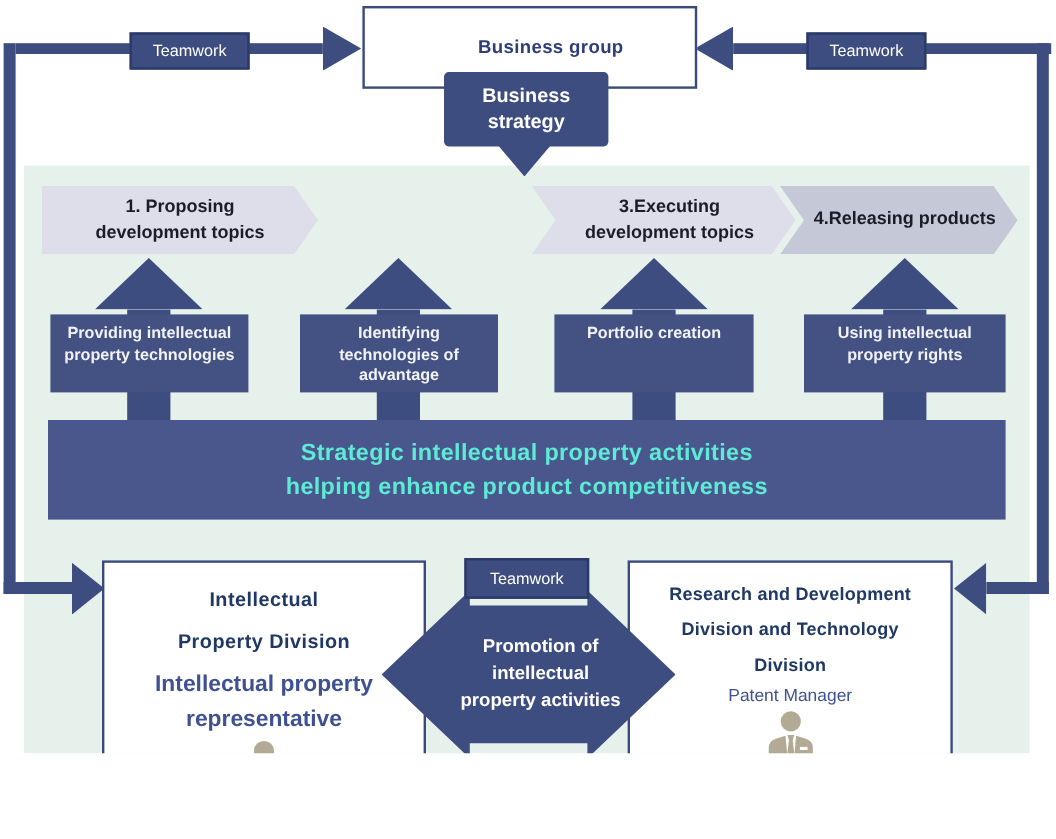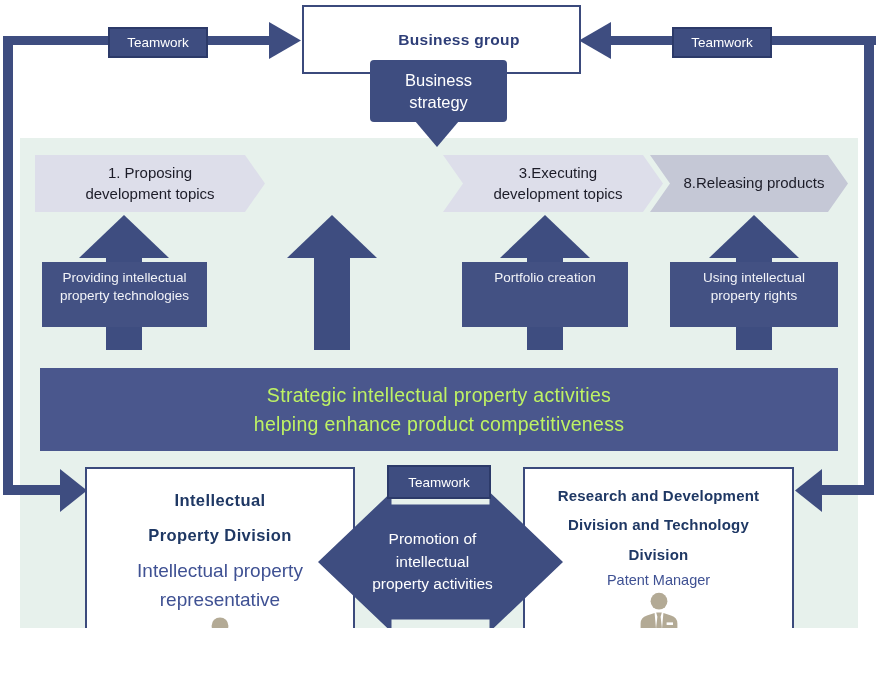--- a/index.html
+++ b/index.html
@@ -1,19 +1,19 @@
 <!DOCTYPE html>
 <html style="--dark-blue: #3e4d80; --banner-blue: #4a578d; --label-blue: #435183; --green-bg: #e7f1ec; --chevron-light: #dddeea; --chevron-dark: #c5c8d6; --heading-navy: #1f3864; --subtext-blue: #3f5193; --person-tan: #b3aa95;"><head>
 <meta charset="utf-8">
 <style>
   html,body{margin:0;padding:0;}
   body{background:#fff;font-family:"Liberation Sans",sans-serif;}
   #stage{position:relative;width:880px;height:628px;background:#ffffff;overflow:hidden;}
   .abs{position:absolute;}
-  .pre{white-space:pre-line;}
+  .pre{white-space:pre-line;font-weight:bold;}
   .flexc{display:flex;align-items:center;justify-content:center;text-align:center;}
 
   
   :root{
     --dark-blue:#3e4d80; --banner-blue:#4a578d; --label-blue:#435183;
     --green-bg:#e7f1ec; --chevron-light:#dddeea; --chevron-dark:#c5c8d6;
     --heading-navy:#1f3864; --subtext-blue:#3f5193; --person-tan:#b3aa95;
     --badge-border:#2c3a69; --box-border:#3b4a7c; --chevron-text:#1c1c28;
   }
 
@@ -40,31 +40,31 @@
   .chev-light{background:var(--chevron-light);}
   .chev-dark{background:var(--chevron-dark);}
   .clip-first{clip-path:polygon(0 0,calc(100% - 20px) 0,100% 50%,calc(100% - 20px) 100%,0 100%);}
   .clip-mid{clip-path:polygon(0 0,calc(100% - 20px) 0,100% 50%,calc(100% - 20px) 100%,0 100%,20px 50%);padding-left:10px;}
 
   .shaft-up{top:258px;width:36px;height:92px;background:var(--dark-blue);z-index:3;}
   .arrhead-up{top:215px;width:90px;height:43px;z-index:3;}
   .act-box{top:262px;height:65px;background:var(--label-blue);color:#f2f3f8;font-size:13.5px;line-height:1.3;
            z-index:4;display:flex;justify-content:center;text-align:center;padding-top:7px;box-sizing:border-box;}
 
-  .banner{left:40px;top:368px;width:798px;height:83px;background:var(--banner-blue);z-index:4;
-          color:#bef264;font-size:19.5px;line-height:1.45;letter-spacing:.3px;}
+  .banner{left:40px;top:350px;width:798px;height:83px;background:var(--banner-blue);z-index:4;
+          color:#5eead4;font-size:19.5px;line-height:1.45;letter-spacing:.3px;}
 
   .div-box{top:467px;height:195px;background:#fff;border:2px solid var(--box-border);z-index:5;
            display:flex;flex-direction:column;align-items:center;box-sizing:border-box;}
   .div-title{font-weight:bold;color:var(--heading-navy);text-align:center;}
   .div-sub{color:var(--subtext-blue);text-align:center;}
 
   .dbl-arrow{left:318px;top:492px;width:245px;height:140px;background:var(--dark-blue);z-index:5;
              clip-path:polygon(0% 50%,30% 0%,30% 9%,70% 9%,70% 0%,100% 50%,70% 100%,70% 91%,30% 91%,30% 100%);}
-  .dbl-label{left:310px;top:492px;width:245px;height:140px;z-index:6;color:#fff;font-size:15.5px;line-height:1.45;}
+  .dbl-label{left:328px;top:492px;width:245px;height:140px;z-index:6;color:#fff;font-size:15.5px;line-height:1.45;}
 </style>
 </head>
 <body>
 
 <div id="stage">
 
   <div class="abs panel"></div>
 
   <div class="abs line" style="left:3px;top:36px;width:10px;height:459px;"></div>
   <div class="abs line" style="left:3px;top:485px;width:59px;height:10px;"></div>
@@ -98,35 +98,40 @@
 
   <div class="abs chev chev-light clip-first flexc pre" style="left:35px;width:230px;">
     <span class="pre">1. Proposing
 development topics</span>
   </div>
   <div class="abs chev chev-light clip-mid flexc pre" style="left:443px;width:210px;">
     <span class="pre">3.Executing
 development topics</span>
   </div>
   <div class="abs chev chev-dark clip-mid flexc pre" style="left:650px;width:188px;">
-    <span class="pre">8.Releasing products</span>
+    <span class="pre">4.Releasing products</span>
   </div>
 
   <div class="abs head-up arrhead-up" style="left:79px;"></div>
   <div class="abs shaft-up" style="left:106px;"></div>
   <div class="abs head-up arrhead-up" style="left:287px;"></div>
   <div class="abs shaft-up" style="left:314px;"></div>
   <div class="abs head-up arrhead-up" style="left:500px;"></div>
   <div class="abs shaft-up" style="left:527px;"></div>
   <div class="abs head-up arrhead-up" style="left:709px;"></div>
   <div class="abs shaft-up" style="left:736px;"></div>
 
   <div class="abs act-box pre" style="left:42px;width:165px;">
     <span class="pre">Providing intellectual
 property technologies</span>
+  </div>
+  <div class="abs act-box pre" style="left:250px;width:165px;">
+    <span class="pre">Identifying
+technologies of
+advantage</span>
   </div>
   <div class="abs act-box pre" style="left:462px;width:166px;">
     <span class="pre">Portfolio creation</span>
   </div>
   <div class="abs act-box pre" style="left:670px;width:168px;">
     <span class="pre">Using intellectual
 property rights</span>
   </div>
 
   <div class="abs banner flexc pre">

